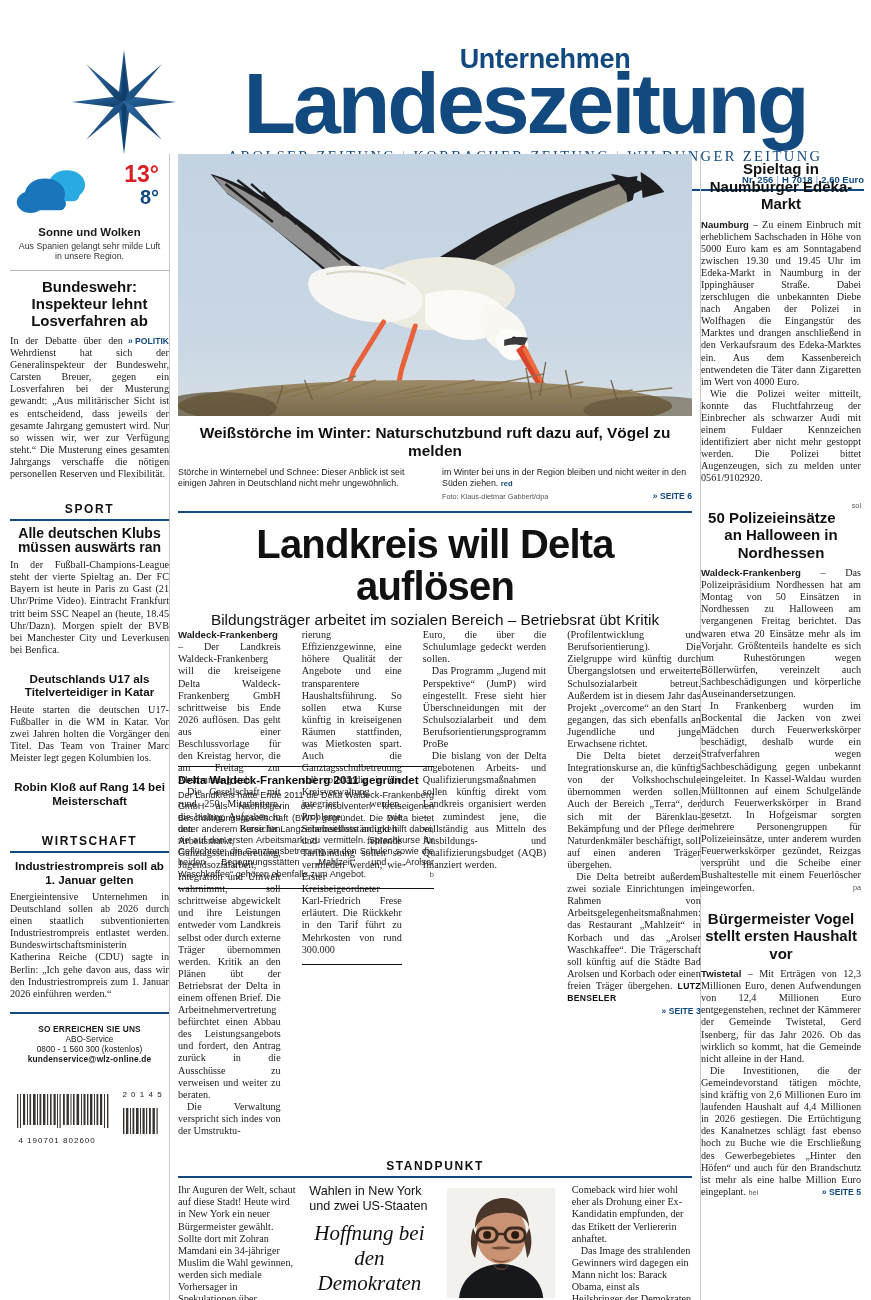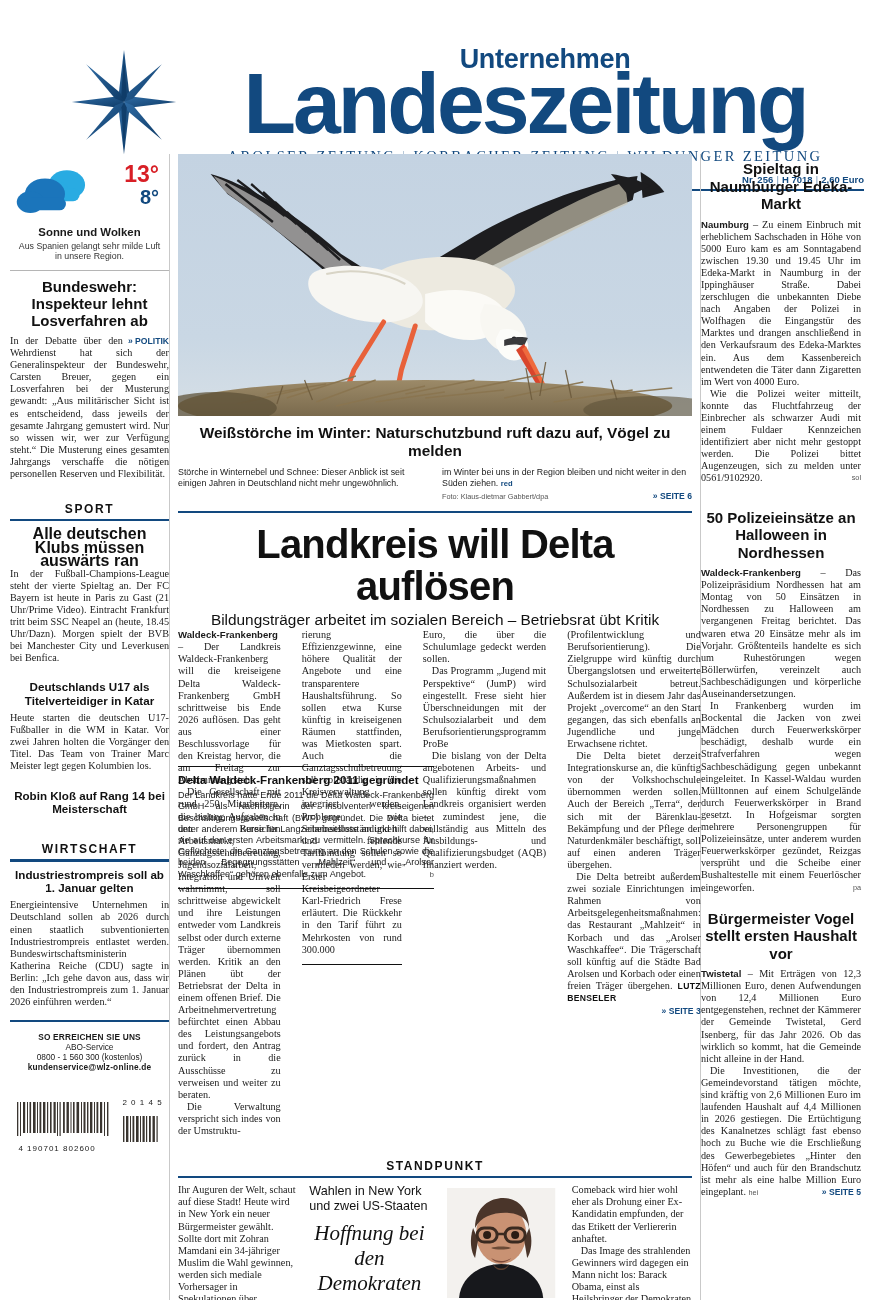--- a/index.html
+++ b/index.html
@@ -222,21 +222,21 @@
       <div class="body-serif">
         <span class="ref">» POLITIK</span>
         <span>In der Debatte über den Wehrdienst hat sich der Generalinspekteur der Bundeswehr, Carsten Breuer, gegen ein Losverfahren bei der Musterung gewandt: „Aus militärischer Sicht ist es entscheidend, dass jeweils der gesamte Jahrgang gemustert wird. Nur so wissen wir, wer zur Verfügung steht.“ Die Musterung eines gesamten Jahrgangs verschaffe die nötigen personellen Reserven und Flexibilität.</span>
       </div>
 
       <div style="height:22px"></div>
       <div class="sec-label">SPORT</div>
       <div class="sec-rule"></div>
 
       <div>
-        <div class="hl-sans" style="font-size:16px; line-height:13.4px; ">Alle deutschen Klubs müssen auswärts ran</div>
+        <div class="hl-sans" style="font-size:14px; line-height:13.4px; margin-bottom:5px;">Alle deutschen Klubs müssen auswärts ran</div>
         <div class="body-serif">In der Fußball-Champions-League steht der vierte Spieltag an. Der FC Bayern ist heute in Paris zu Gast (21 Uhr/Prime Video). Eintracht Frankfurt tritt beim SSC Neapel an (heute, 18.45 Uhr/Dazn). Morgen spielt der BVB bei Manchester City und Leverkusen bei Benfica.</div>
       </div>
 
       <div style="height:16px"></div>
       <div>
         <div class="hl-sans" style="font-size:11.6px; line-height:13.4px; margin-bottom:5px;">Deutschlands U17 als Titelverteidiger in Katar</div>
         <div class="body-serif">Heute starten die deutschen U17-Fußballer in die WM in Katar. Vor zwei Jahren holten die Vorgänger den Titel. Das Team von Trainer Marc Meister legt gegen Kolumbien los.</div>
       </div>
 
       <div style="height:16px"></div>
@@ -511,21 +511,21 @@
       </div>
     </div>
 
     <div class="vline"></div>
 
     <div class="col-r">
 
       <div class="hl-sans" style="font-size:15px; line-height:17.5px; margin:6px 0 6px 0;">Spieltag in Naumburger Edeka-Markt</div>
       <div class="body-serif">
         <p class="first"><span class="place">Naumburg</span> <span>– Zu einem Einbruch mit erheblichem Sachschaden in Höhe von 5000 Euro kam es am Sonntagabend zwischen 19.30 und 19.45 Uhr im Edeka-Markt in Naumburg in der Ippinghäuser Straße. Dabei zerschlugen die unbekannten Diebe nach Angaben der Polizei in Wolfhagen die Eingangstür des Marktes und drangen anschließend in den Verkaufsraum des Edeka-Marktes ein. Aus dem Kassenbereich entwendeten die Täter dann Zigaretten im Wert von 4000 Euro.</span></p>
-        <p><span>Wie die Polizei weiter mitteilt, konnte das Fluchtfahrzeug der Einbrecher als schwarzer Audi mit einem Fuldaer Kennzeichen identifiziert aber nicht mehr gestoppt werden. Die Polizei bittet Augenzeugen, sich zu melden unter 0561/9102920.</span> <span class="credit" style="float:right;">sol</span></p>
+        <p><span>Wie die Polizei weiter mitteilt, konnte das Fluchtfahrzeug der Einbrecher als schwarzer Audi mit einem Fuldaer Kennzeichen identifiziert aber nicht mehr gestoppt werden. Die Polizei bittet Augenzeugen, sich zu melden unter 0561/9102920.</span> <span class="credit" style="float:right;margin-top:28px;">sol</span></p>
       </div>
 
       <div style="height:24px"></div>
 
       <div class="hl-sans" style="font-size:15px; line-height:17.5px; margin-bottom:6px;">50 Polizeieinsätze an Halloween in Nordhessen</div>
       <div class="body-serif">
         <p class="first"><span class="place">Waldeck-Frankenberg</span> <span>– Das Polizeipräsidium Nordhessen hat am Montag von 50 Einsätzen in Nordhessen zu Halloween am vergangenen Freitag berichtet. Das waren etwa 20 Einsätze mehr als im Vorjahr. Größtenteils handelte es sich um Ruhestörungen wegen Böllerwürfen, vereinzelt auch Sachbeschädigungen und körperliche Auseinandersetzungen.</span></p>
         <p><span>In Frankenberg wurden im Bockental die Jacken von zwei Mädchen durch Feuerwerkskörper beschädigt, deshalb wurde ein Strafverfahren wegen Sachbeschädigung gegen unbekannt eingeleitet. In Kassel-Waldau wurden Mülltonnen auf einem Schulgelände durch Feuerwerkskörper in Brand gesetzt. In Hofgeismar sorgten mehrere Personengruppen für Polizeieinsätze, unter anderem wurden Feuerwerkskörper gezündet, Reizgas versprüht und die Scheibe einer Bushaltestelle mit einem Feuerlöscher eingeworfen.</span> <span class="credit" style="float:right;">pa</span></p>
       </div>
 

